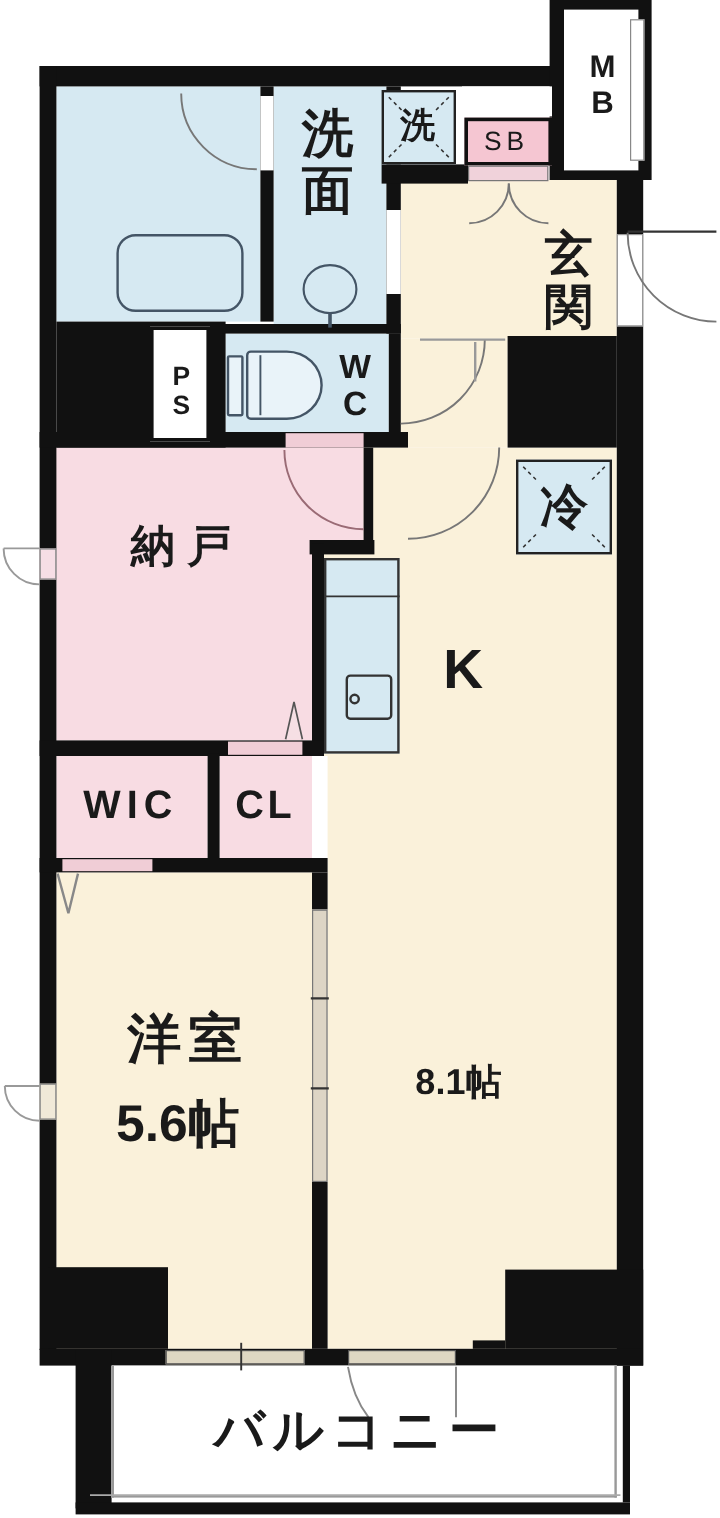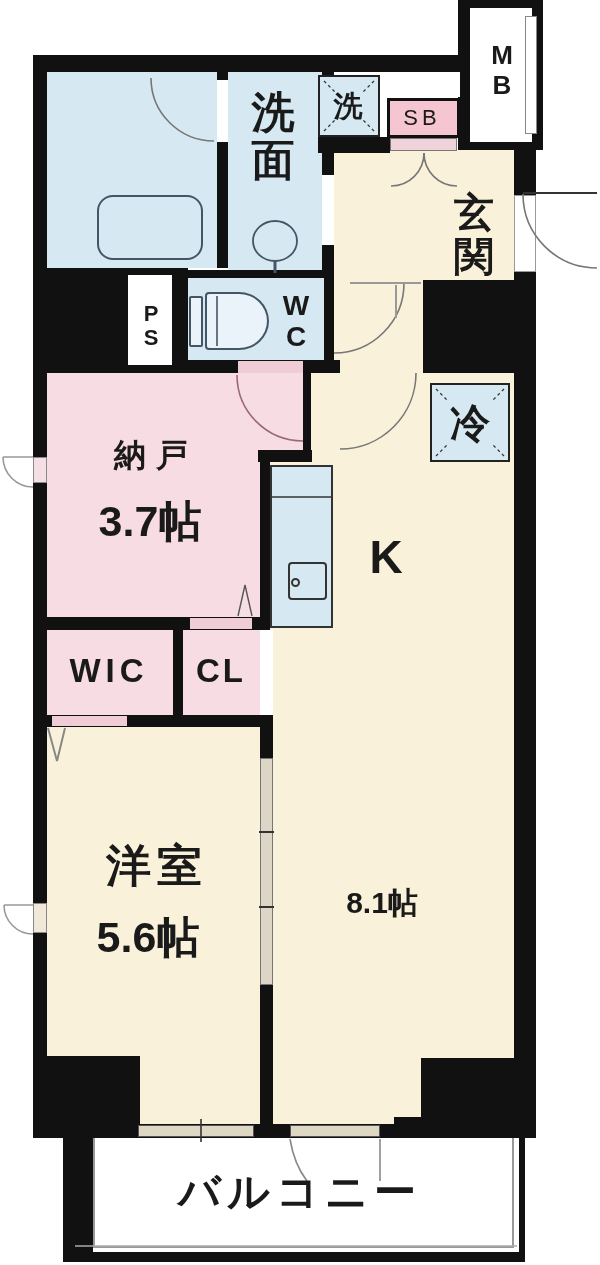--- a/index.html
+++ b/index.html
@@ -158,22 +158,21 @@
 
   <div class="lbl" style="left:474px;top:212px;font-size:40px;">玄</div>
   <div class="lbl" style="left:474px;top:256px;font-size:40px;">関</div>
 
   <div class="lbl" style="left:296px;top:306px;font-size:28px;font-weight:700;">W</div>
   <div class="lbl" style="left:296px;top:337px;font-size:28px;font-weight:700;">C</div>
 
   <div class="lbl" style="left:151px;top:314px;font-size:22px;">P</div>
   <div class="lbl" style="left:151px;top:338px;font-size:22px;">S</div>
 
-  <div class="lbl" style="left:156px;top:455px;font-size:32px;letter-spacing:10px;text-align:center;">納戸</div>
-  <div class="lbl" style="left:150px;top:521px;font-size:43px;">3.7帖</div>
+  <div class="lbl" style="left:156px;top:455px;font-size:37px;letter-spacing:10px;text-align:center;">納戸</div>
 
   <div class="lbl" style="left:470px;top:423px;font-size:40px;">冷</div>
 
   <div class="lbl" style="left:386px;top:557px;font-size:46px;">K</div>
 
   <div class="lbl" style="left:109px;top:670px;font-size:33px;letter-spacing:5px;">WIC</div>
   <div class="lbl" style="left:221px;top:670px;font-size:33px;letter-spacing:3px;">CL</div>
 
   <div class="lbl" style="left:157px;top:865px;font-size:45px;letter-spacing:6px;">洋室</div>
   <div class="lbl" style="left:148px;top:937px;font-size:43px;">5.6帖</div>

